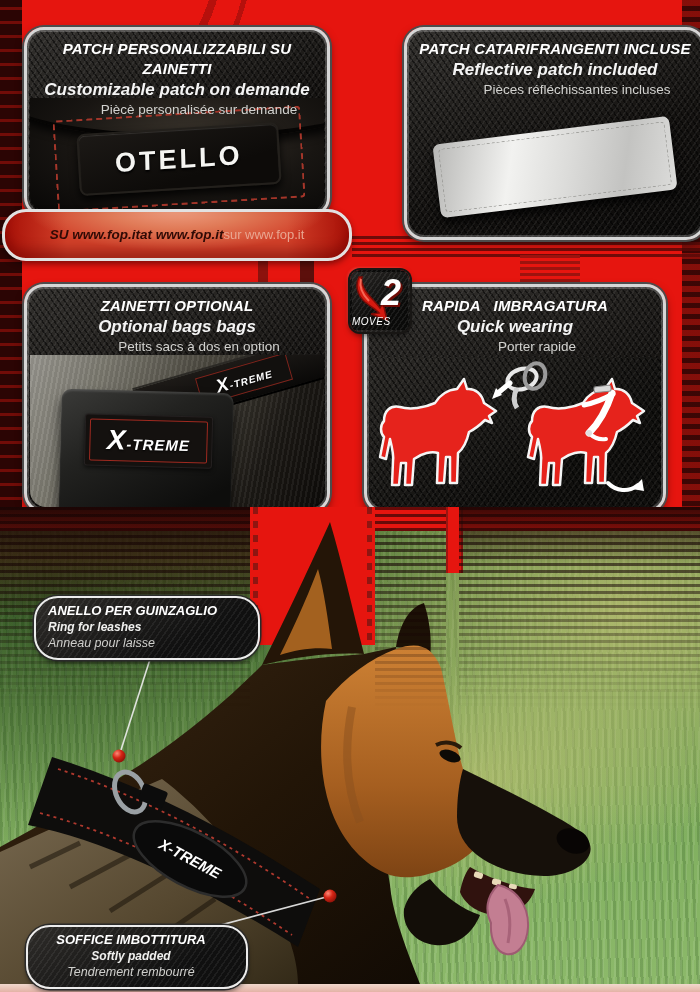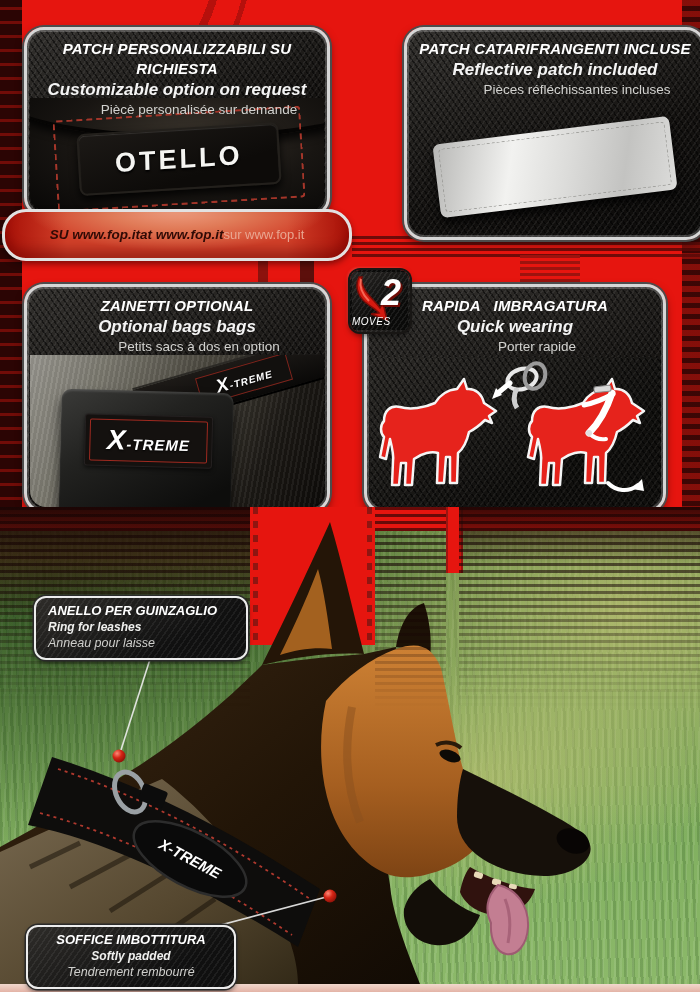--- a/index.html
+++ b/index.html
@@ -134,26 +134,26 @@
     background:linear-gradient(180deg,rgba(40,8,5,.9),rgba(40,8,5,0));}
   .scan{position:absolute;top:0;height:200px;
     background:repeating-linear-gradient(180deg, rgba(22,4,4,.6) 0 3px, rgba(0,0,0,0) 3px 7px);
     -webkit-mask-image:linear-gradient(180deg,#000 0%,#000 30%,transparent 100%);
     mask-image:linear-gradient(180deg,#000 0%,#000 30%,transparent 100%);}
   .scan-l{left:0;width:250px;} .scan-m{left:375px;width:71px;} .scan-r{left:459px;width:241px;}
   .dog-svg{position:absolute;left:0;top:0;width:700px;height:477px;}
   .overlay-svg{position:absolute;left:0;top:0;width:700px;height:477px;z-index:8;}
 
   
-  .callout{position:absolute;z-index:9;border-radius:12px;border:2px solid #ececec;
+  .callout{position:absolute;z-index:9;border-radius:24px;border:2px solid #ececec;
     box-shadow:0 0 0 1.5px #2a2a2a,0 3px 5px rgba(0,0,0,.5);
     background:
       repeating-linear-gradient(125deg, rgba(255,255,255,.06) 0 1.5px, rgba(255,255,255,0) 1.5px 5px),
       linear-gradient(150deg,#2e2c29,#101010 70%);
-    color:#fff;line-height:1.3;padding:5px 12px 6px 12px;}
+    color:#fff;line-height:1.3;padding:5px 24px 6px 12px;}
   .co-anello{left:34px;top:596px;width:186px;text-align:left;}
   .co-soffice{left:26px;top:925px;width:182px;text-align:center;}
   .c-it{font-size:13px;font-weight:bold;font-style:italic;color:#ffffff;}
   .c-en{font-size:12px;font-weight:bold;font-style:italic;color:#f0f0ee;}
   .c-fr{font-size:12.5px;font-style:italic;color:#cfcfcc;}
 
   .bottom-strip{position:absolute;left:0;top:984px;width:700px;height:8px;
     background:linear-gradient(180deg,#f2d8cd,#e3b3a6);}
 </style>
 </head>
@@ -164,22 +164,22 @@
   <div class="bg-left-strip"></div>
   <div class="bg-right-strip"></div>
   <div class="bg-arcs"></div>
   <div class="bg-hband"></div>
   <div class="bg-sq1"></div>
   <div class="bg-sq2"></div>
   <div class="bg-vdark1"></div>
 
   <div class="panel panel-a">
     <div class="titles">
-      <div class="t-it">PATCH PERSONALIZZABILI SU RICHIESTA</div>
-      <div class="t-en">Customizable option on request</div>
+      <div class="t-it">PATCH PERSONALIZZABILI SU ZAINETTI</div>
+      <div class="t-en">Customizable patch on demande</div>
       <div class="t-fr">Piècè personalisée sur demande</div>
     </div>
     <div class="photo-zone">
       <div class="fabric-arc"></div>
       <div class="stitch-outer"></div>
       <div class="otello-patch">
         <span class="otello-text">OTELLO</span>
       </div>
     </div>
   </div>

